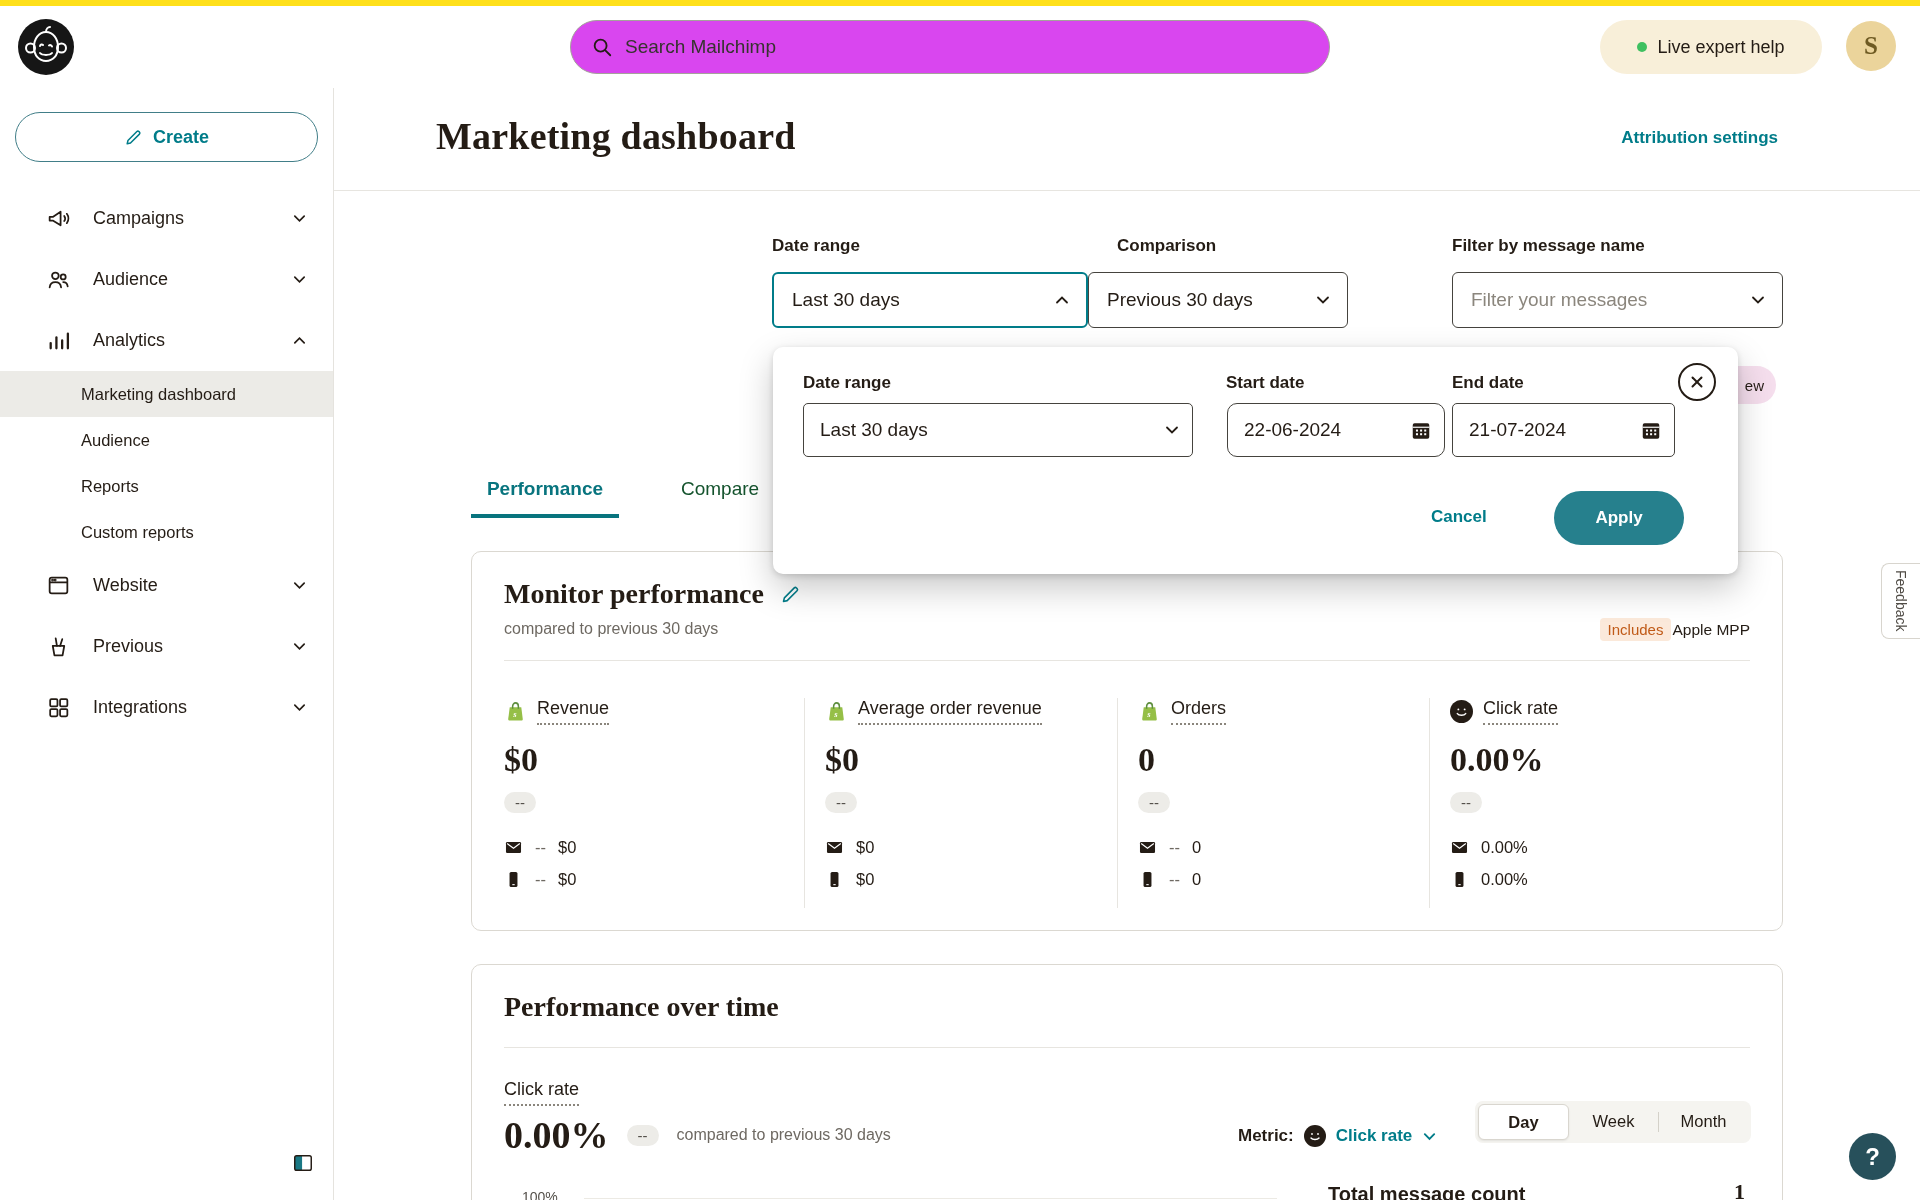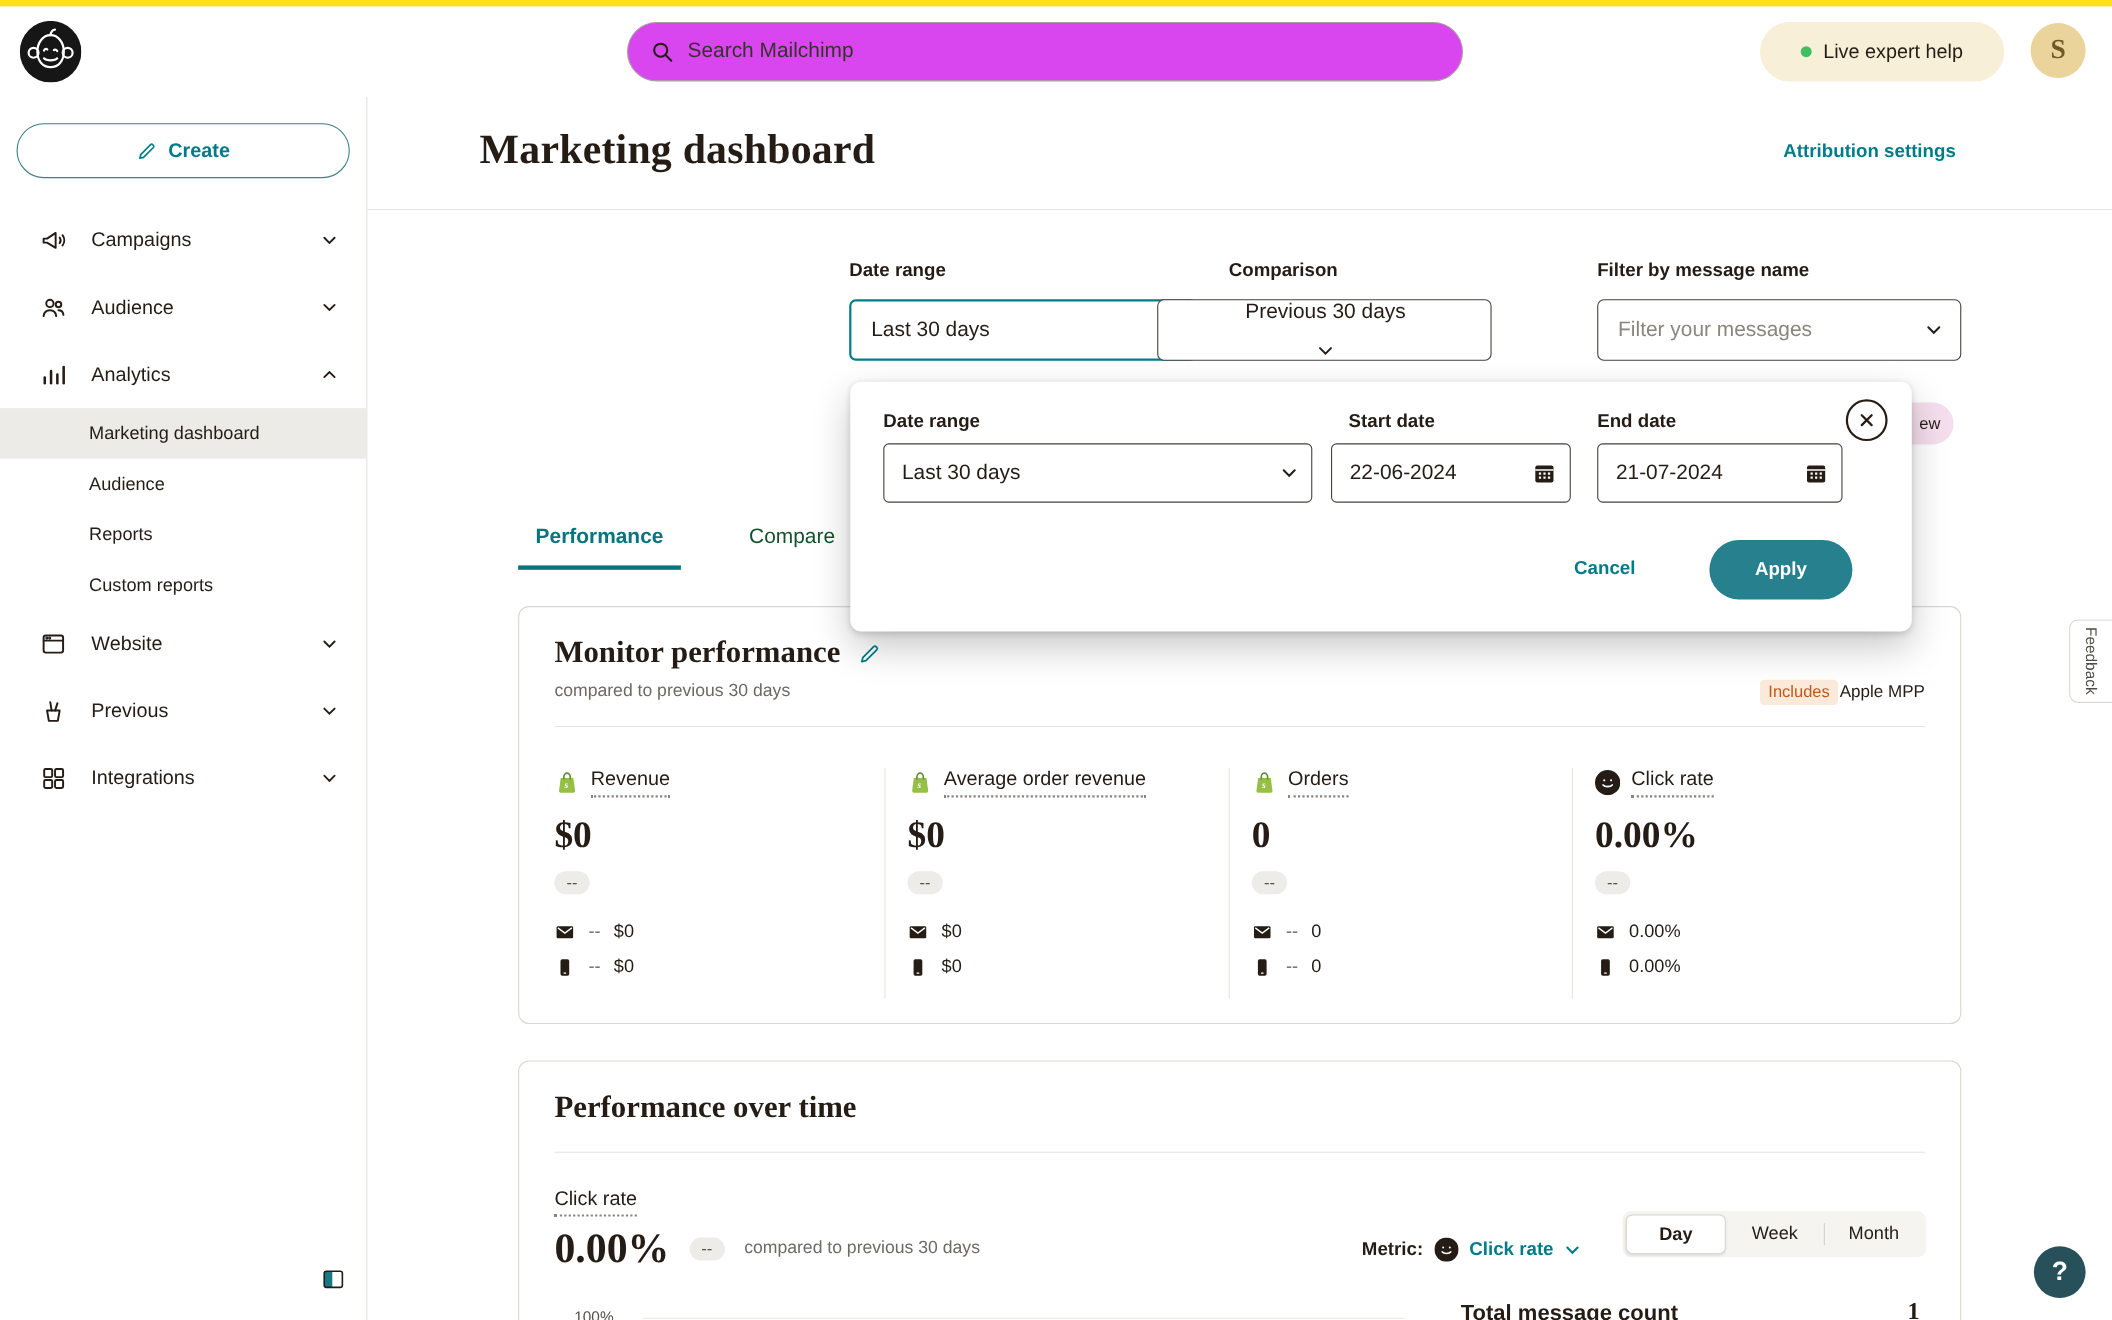--- a/index.html
+++ b/index.html
@@ -26,40 +26,40 @@
   #avatar { position:absolute; left:1846px; top:15px; width:50px; height:50px; border-radius:50%;
     background:#EBD49B; display:flex; align-items:center; justify-content:center;
     font-family:"Liberation Serif", serif; font-size:25px; font-weight:700; color:#6E5A22; cursor:pointer; }
 
   
   #sidebar { position:absolute; top:88px; left:0; width:334px; bottom:0; background:#fff; border-right:1px solid #E5E3DE; }
   #create-btn { position:absolute; left:15px; top:24px; width:303px; height:50px; background:#fff;
     border:1.5px solid #417E88; border-radius:26px; color:#007C89; font-size:18px; font-weight:700;
     display:flex; align-items:center; justify-content:center; gap:10px; cursor:pointer; }
   #nav { position:absolute; top:100px; left:0; right:0; }
-  .nav-item { height:61px; display:flex; align-items:center; gap:22px; padding:0 26px 0 36px; font-size:18px; cursor:pointer; }
+  .nav-item { height:61px; display:flex; align-items:center; gap:22px; padding:0 26px 0 46px; font-size:18px; cursor:pointer; }
   .nav-item .nav-label { flex:1; }
   .nav-icon { width:25px; height:25px; color:#241C15; flex:0 0 auto; }
   .chev { width:15px; height:15px; color:#241C15; flex:0 0 auto; }
   .subnav-item { height:46px; display:flex; align-items:center; padding-left:81px; font-size:16.5px; cursor:pointer; }
   .subnav-item.active { background:#ECEBE7; }
   #collapse-btn { position:absolute; left:292px; bottom:26px; width:22px; height:22px; cursor:pointer; }
 
   
   #page-title { position:absolute; left:436px; top:114px; font-size:38px; font-weight:600; letter-spacing:.2px; }
   #attribution-link { position:absolute; right:142px; top:128px; font-size:17px; font-weight:700; color:#007C89; cursor:pointer; }
   #header-divider { position:absolute; top:190px; left:334px; right:0; height:1px; background:#E7E5E0; }
 
   
   .filter-label { position:absolute; top:236px; font-size:17px; font-weight:700; }
   #lbl-date { left:772px; } #lbl-comp { left:1117px; } #lbl-msg { left:1452px; }
   .select-box { position:absolute; top:272px; height:56px; background:#fff; border-radius:6px;
     display:flex; align-items:center; justify-content:space-between; padding:0 16px 0 18px; font-size:19px; cursor:pointer; }
   #box-date { left:772px; width:316px; border:2px solid #007C89; }
-  #box-comp { left:1052px; width:304px; border:1px solid #45433E;flex-direction:column; }
+  #box-comp { left:1088px; width:260px; border:1px solid #45433E; }
   #box-msg  { left:1452px; width:331px; border:1px solid #45433E; color:#8B867D; }
 
   
   #tab-performance { position:absolute; left:471px; top:478px; width:148px; text-align:center;
     font-size:19px; font-weight:700; color:#08747E; padding-bottom:14px; border-bottom:4px solid #08747E; cursor:pointer; }
   #tab-compare { position:absolute; left:681px; top:478px; font-size:19px; font-weight:500; color:#14532d; cursor:pointer; }
 
   
   .card { position:absolute; left:471px; width:1312px; background:#fff; border:1px solid #DBD8D1; border-radius:10px; }
   #monitor-card { top:551px; height:380px; }
@@ -107,21 +107,21 @@
   #ot-footer-value { position:absolute; left:1262px; top:214px; font-size:22px; font-weight:700; font-family:"Liberation Serif", serif; }
 
   
   #date-popover { position:absolute; left:773px; top:347px; width:965px; height:227px; background:#fff;
     border-radius:10px; box-shadow:0 2px 6px rgba(0,0,0,.14), 0 14px 34px rgba(0,0,0,.22); z-index:30; }
   .pop-label { position:absolute; top:26px; font-size:17px; font-weight:700; }
   #pop-range-label { left:30px; } #pop-start-label { left:453px; } #pop-end-label { left:679px; }
   .pop-field { position:absolute; top:56px; height:54px; border:1px solid #45433E; border-radius:5px;
     display:flex; align-items:center; justify-content:space-between; gap:8px; padding:0 12px 0 16px; font-size:19px; background:#fff; cursor:pointer; }
   #pop-range-select { left:30px; width:390px; }
-  #pop-start-field { left:437px; width:218px; }
+  #pop-start-field { left:454px; width:218px;border-radius:10px; }
   #pop-end-field { left:679px; width:223px; }
   .pop-field input { border:none; outline:none; width:100%; font-size:19px; font-family:inherit; color:#241C15; }
   #pop-close { position:absolute; left:905px; top:16px; width:38px; height:38px; border:2px solid #241C15;
     border-radius:50%; background:#fff; display:flex; align-items:center; justify-content:center; cursor:pointer; }
   #pop-cancel { position:absolute; left:658px; top:160px; font-size:17px; font-weight:700; color:#007C89; cursor:pointer; }
   #pop-apply { position:absolute; left:781px; top:144px; width:130px; height:54px; border-radius:28px;
     background:#26808D; color:#fff; font-size:17px; font-weight:700; border:none;
     display:flex; align-items:center; justify-content:center; cursor:pointer; }
   #peek-badge { position:absolute; left:1714px; top:366px; width:62px; height:38px; background:#F5DEED;
     border-radius:19px; z-index:25; display:flex; align-items:center; justify-content:flex-end;

